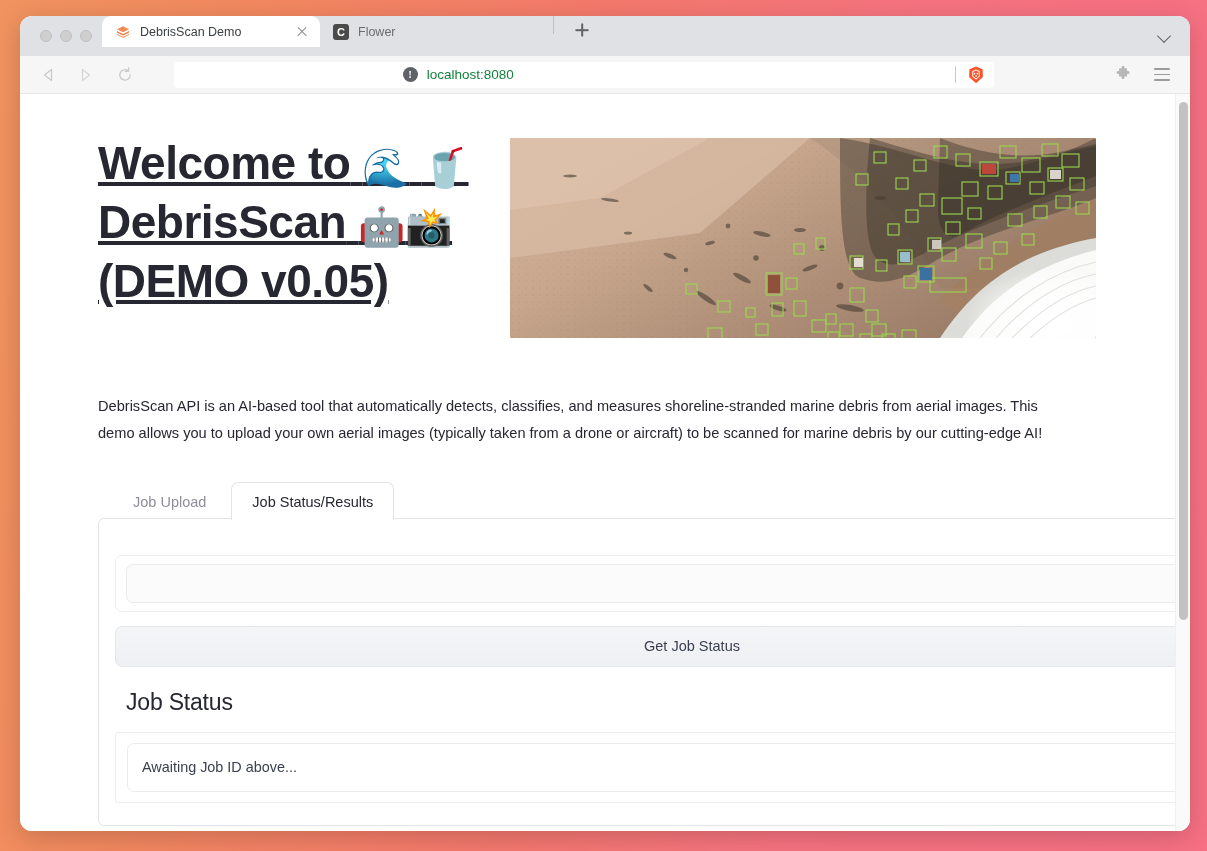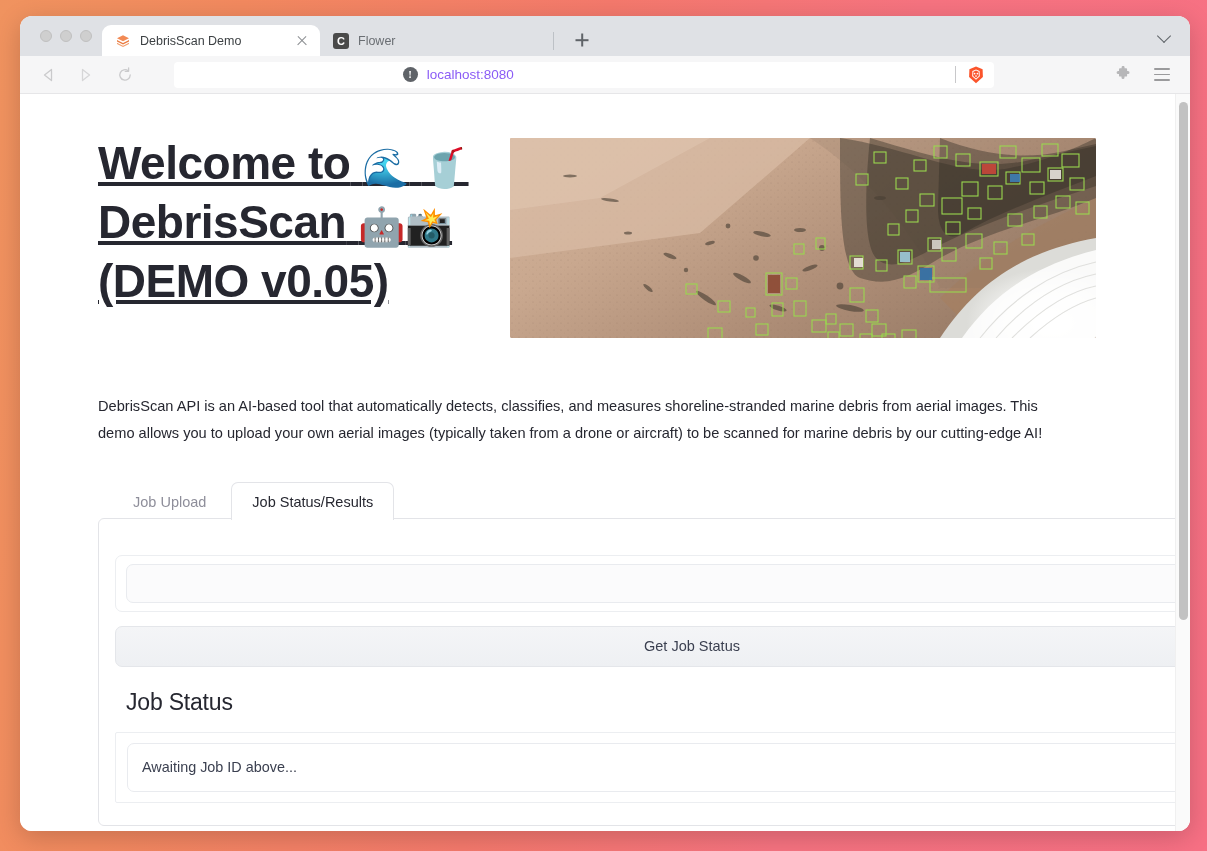--- a/index.html
+++ b/index.html
@@ -29,21 +29,20 @@
     box-shadow: 0 6px 26px rgba(0,0,0,0.18);
     display: flex;
     flex-direction: column;
   }
 
   
   .tab-strip {
     height: 40px;
     background: #dfe1e5;
     display: flex;
-    align-items: flex-end;
     padding-left: 12px;
     position: relative;
     flex: none;
   }
 
   .traffic-lights {
     display: flex;
     align-items: center;
     gap: 8px;
     height: 40px;
@@ -195,21 +194,21 @@
     color: #fff;
     font-size: 11px;
     font-weight: bold;
     line-height: 15px;
     text-align: center;
     font-family: "Liberation Serif", serif;
     flex: none;
   }
   .url-text {
     font-size: 13.5px;
-    color: #8b5cf6;
+    color: #15803d;
     white-space: nowrap;
   }
   .url-sep {
     width: 1px; height: 17px;
     background: #c8c8ca;
     margin-left: auto;
   }
   .brave-ico { width: 20px; height: 20px; margin-left: 10px; flex: none; }
 
   .toolbar-right {

